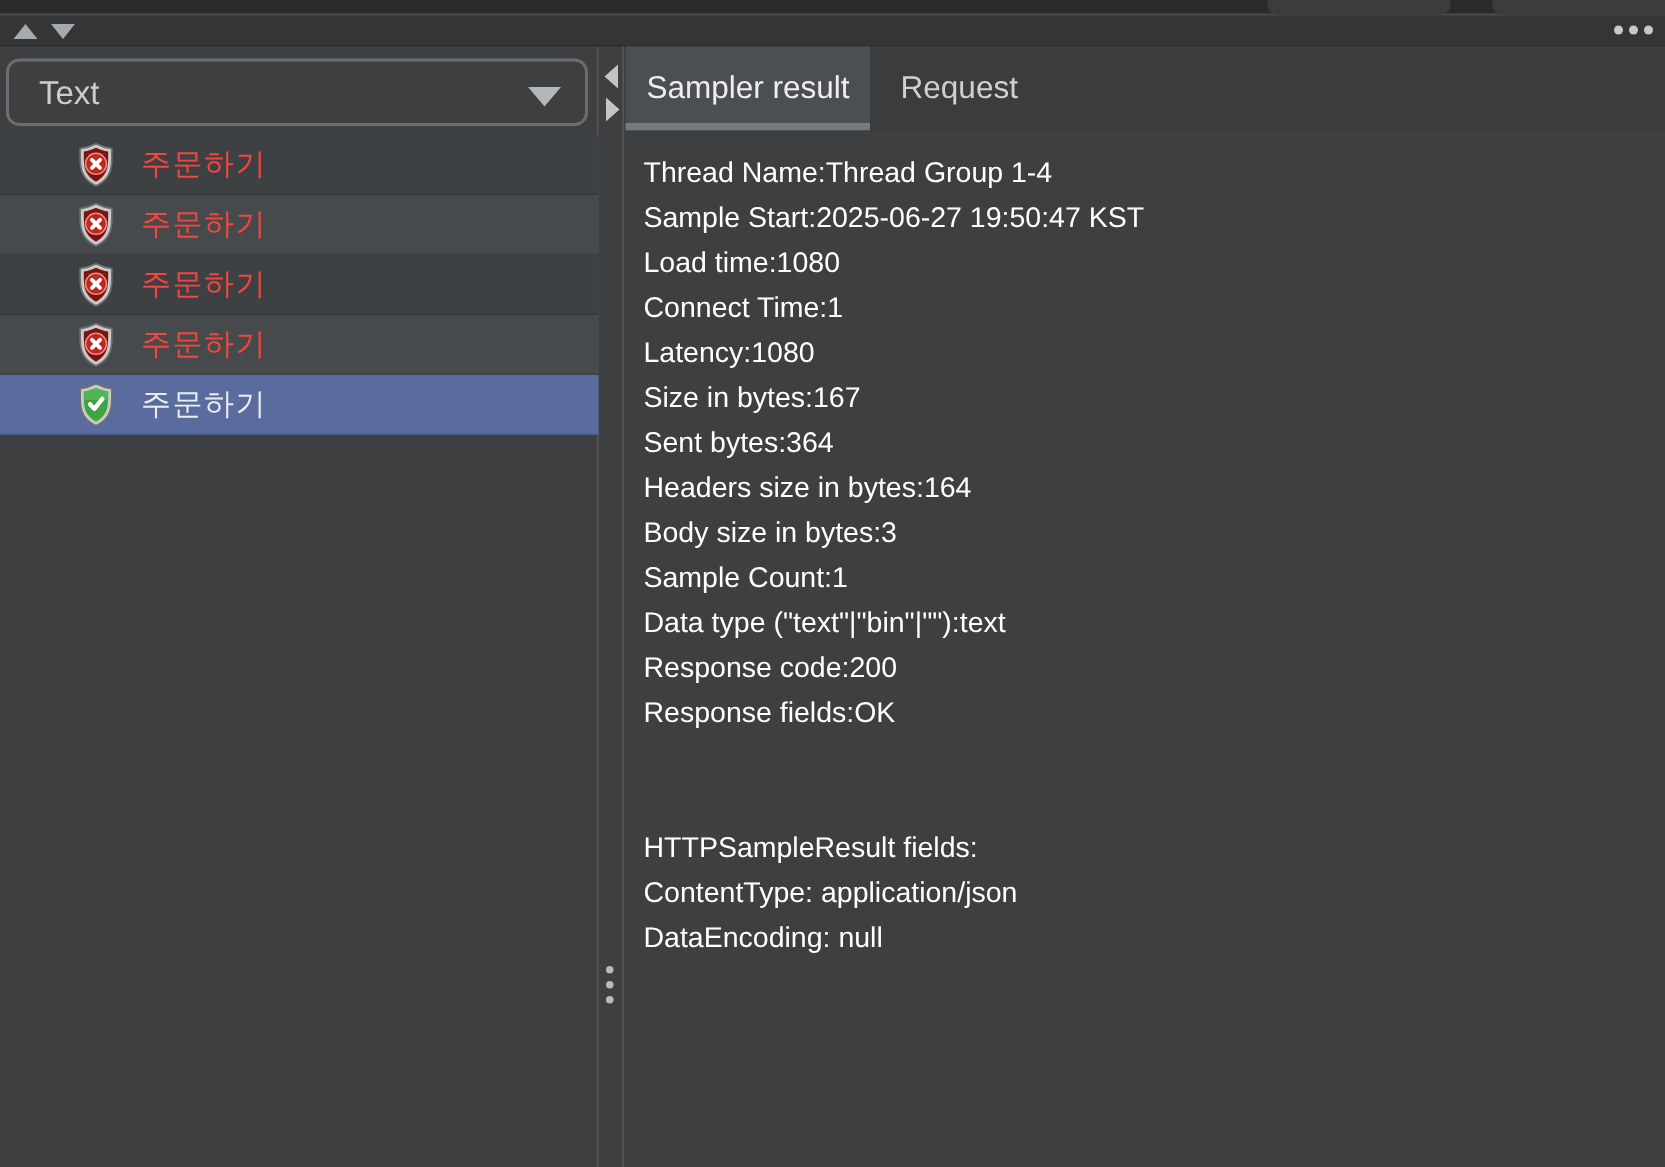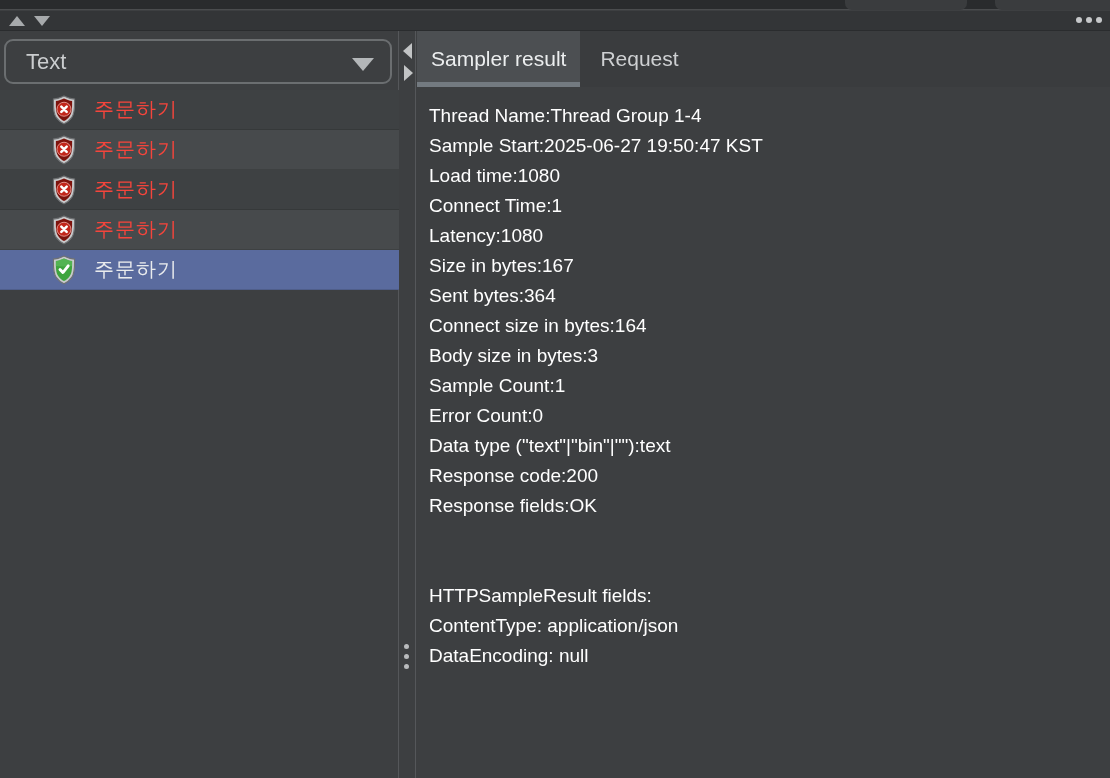--- a/index.html
+++ b/index.html
@@ -202,24 +202,23 @@
   </div>
     </div>
   <div class="result-view">
       <div class="result-line">Thread Name:Thread Group 1-4</div>
       <div class="result-line">Sample Start:2025-06-27 19:50:47 KST</div>
       <div class="result-line">Load time:1080</div>
       <div class="result-line">Connect Time:1</div>
       <div class="result-line">Latency:1080</div>
       <div class="result-line">Size in bytes:167</div>
       <div class="result-line">Sent bytes:364</div>
-      <div class="result-line">Connect size in bytes:164</div>
+      <div class="result-line">Headers size in bytes:164</div>
       <div class="result-line">Body size in bytes:3</div>
       <div class="result-line">Sample Count:1</div>
-      <div class="result-line">Error Count:0</div>
       <div class="result-line">Data type ("text"|"bin"|""):text</div>
       <div class="result-line">Response code:200</div>
       <div class="result-line">Response fields:OK</div>
       <div class="result-line"> </div>
       <div class="result-line"> </div>
       <div class="result-line">HTTPSampleResult fields:</div>
       <div class="result-line">ContentType: application/json</div>
       <div class="result-line">DataEncoding: null</div>
     </div>
 </div>

